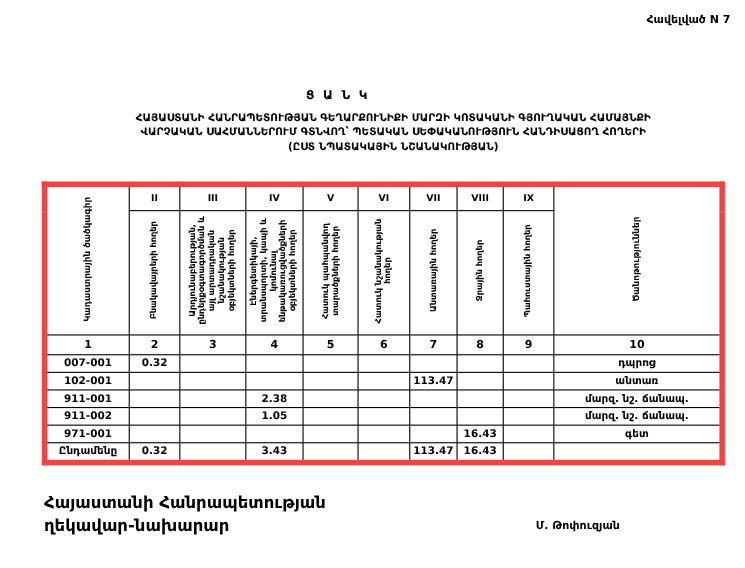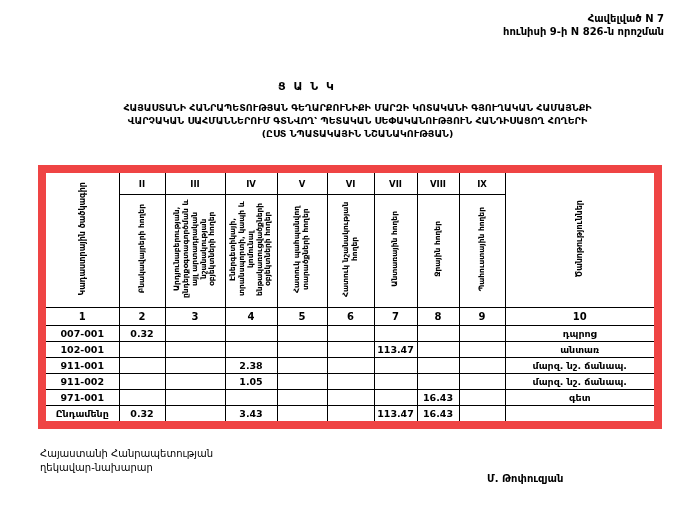--- a/index.html
+++ b/index.html
@@ -12,43 +12,42 @@
   
   .annex{top:12px;left:352px;width:312px;text-align:right;
     font-size:10px;font-weight:bold;line-height:1.32;}
   
   .doc-title{top:80px;left:0;width:614px;text-align:center;
     font-size:11px;font-weight:bold;letter-spacing:2px;}
   .doc-subtitle{top:101px;left:0;width:677px;text-align:center;
     font-size:9.5px;font-weight:bold;line-height:1.38;margin-left:19px;}
   
   table.land{border-collapse:collapse;table-layout:fixed;width:616px;
-    position:absolute;top:165px;left:38px;border:8px solid #ef4444;}
+    position:absolute;top:165px;left:38px;border:5px solid #ef4444;}
   table.land td{border:1px solid #000;padding:0;overflow:hidden;
     vertical-align:middle;text-align:center;font-weight:bold;}
   tr.numerals td{height:21px;font-size:8.5px;}
   tr.rotheads td{height:112px;}
   tr.colnums td{height:17px;font-size:10px;}
   tr.data td{height:15px;font-size:9.5px;}
   .vtext{display:inline-block;writing-mode:vertical-rl;transform:rotate(180deg);
     font-size:7.5px;line-height:1.18;font-weight:bold;max-height:106px;
     white-space:normal;}
   .vtext.tall{max-height:128px;font-size:8px;}
   td.note{text-align:left;padding-left:3px;font-size:9px;white-space:nowrap;}
   td.code{font-size:9.5px;}
   
-  .signature{top:447px;left:40px;font-size:10px;font-weight:normal;line-height:1.38;}
+  .signature{top:447px;left:40px;font-size:15px;font-weight:bold;line-height:1.38;}
   .signatory{top:473px;left:487px;font-size:10px;font-weight:bold;}
 </style>
 </head>
 <body>
 
 <div class="abs annex">
   <div>Հավելված N 7</div>
-  <div>հունիսի 9-ի N 826-ն որոշման</div>
 </div>
 
 <div class="abs doc-title">Ց Ա Ն Կ</div>
 
 <div class="abs doc-subtitle">
   <div>ՀԱՅԱՍՏԱՆԻ ՀԱՆՐԱՊԵՏՈՒԹՅԱՆ ԳԵՂԱՐՔՈՒՆԻՔԻ ՄԱՐԶԻ ԿՈՏԱԿԱՆԻ ԳՅՈՒՂԱԿԱՆ ՀԱՄԱՅՆՔԻ</div>
   <div>ՎԱՐՉԱԿԱՆ ՍԱՀՄԱՆՆԵՐՈՒՄ ԳՏՆՎՈՂ՝ ՊԵՏԱԿԱՆ ՍԵՓԱԿԱՆՈՒԹՅՈՒՆ ՀԱՆԴԻՍԱՑՈՂ ՀՈՂԵՐԻ</div>
   <div>(ԸՍՏ ՆՊԱՏԱԿԱՅԻՆ ՆՇԱՆԱԿՈՒԹՅԱՆ)</div>
 </div>
 

